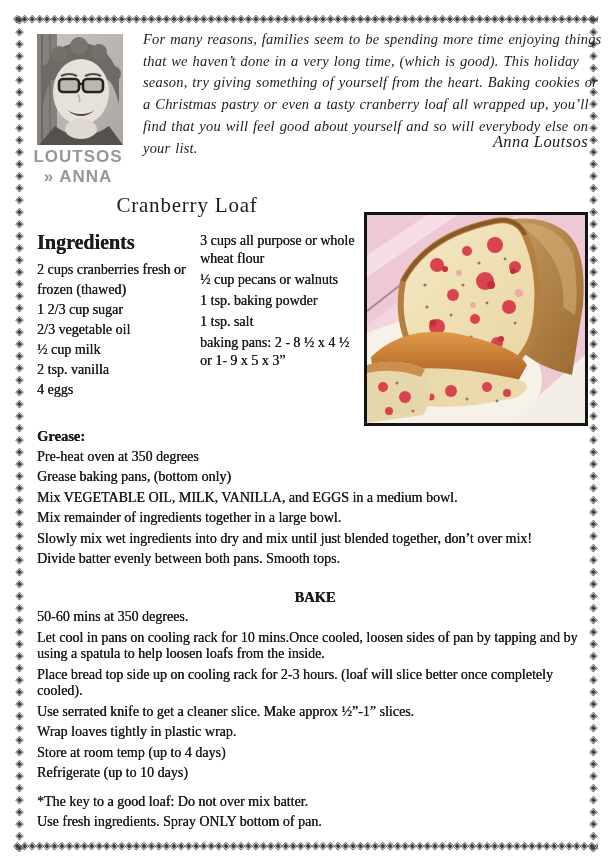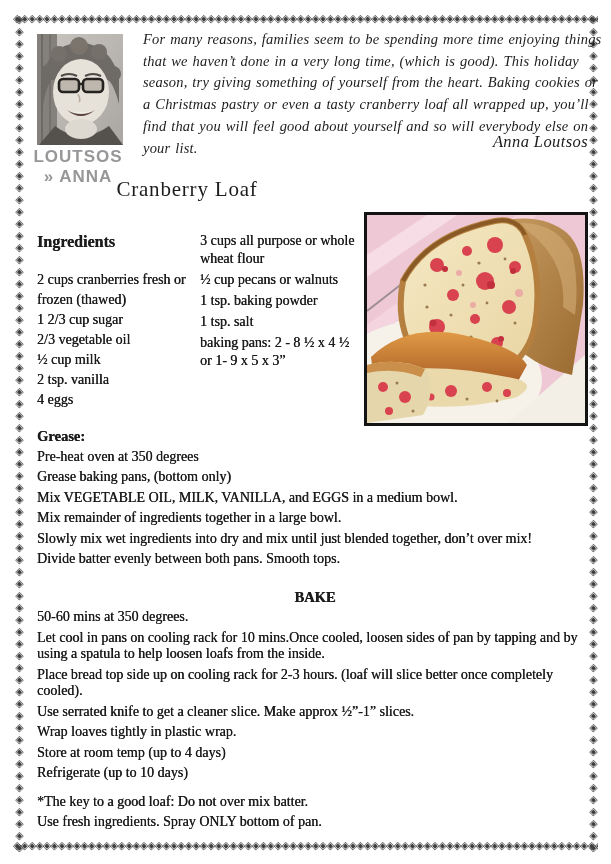--- a/index.html
+++ b/index.html
@@ -34,29 +34,29 @@
     letter-spacing:.2px; word-spacing:1px;
   }
   .intro div { white-space:nowrap; }
   .signature {
     position:absolute; left:143px; top:132px; width:445px; text-align:right;
     font-style:italic; font-size:16.5px; letter-spacing:.4px;
   }
 
   
   .title {
-    position:absolute; left:37px; top:177px; width:300px; text-align:center;
+    position:absolute; left:37px; top:193px; width:300px; text-align:center;
     font-weight:400; font-size:21px; letter-spacing:.8px;
   }
 
   
   .ing-col { position:absolute; font-size:14px; text-shadow:.3px 0 0 currentColor; }
   .ing-left  { left:37px;  top:232px; width:165px; }
   .ing-right { left:200px; top:232px; width:160px; }
-  .ing-head { font-weight:700; font-size:16px; line-height:20px; margin-bottom:18px; }
+  .ing-head { font-weight:700; font-size:20px; line-height:20px; margin-bottom:8px; }
   .ing-left  .ing-item { line-height:20px; }
   .ing-right .ing-item { line-height:18px; margin-bottom:3px; }
 
   
   .loaf-photo {
     position:absolute; left:364px; top:212px; width:224px; height:214px;
     border:3px solid #141414; background:#eec9d5;
   }
   .loaf-photo svg { display:block; width:100%; height:100%; }
 

